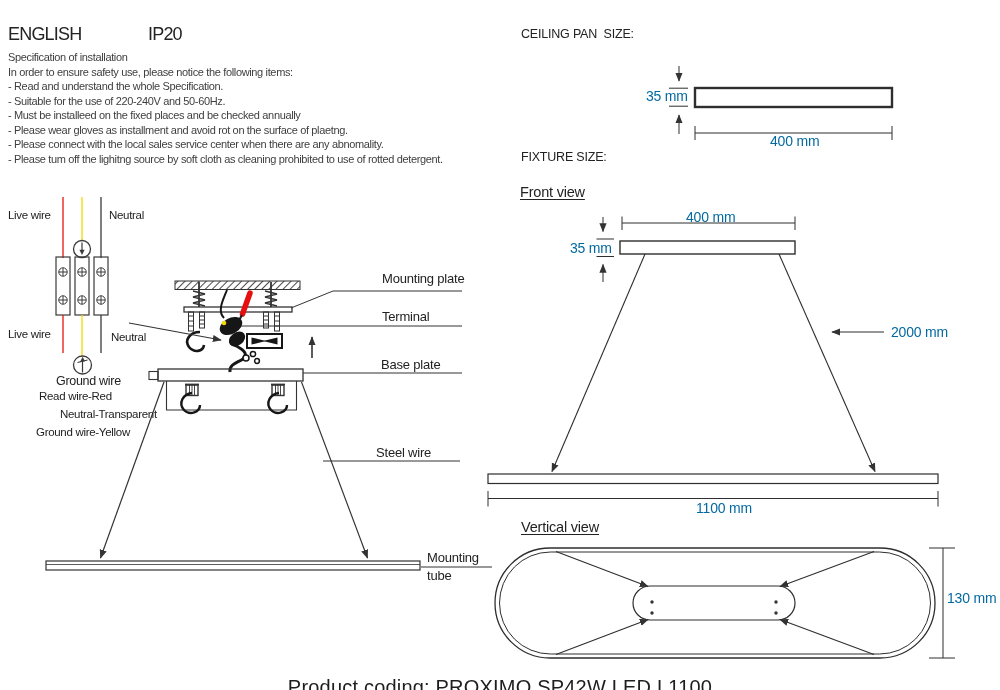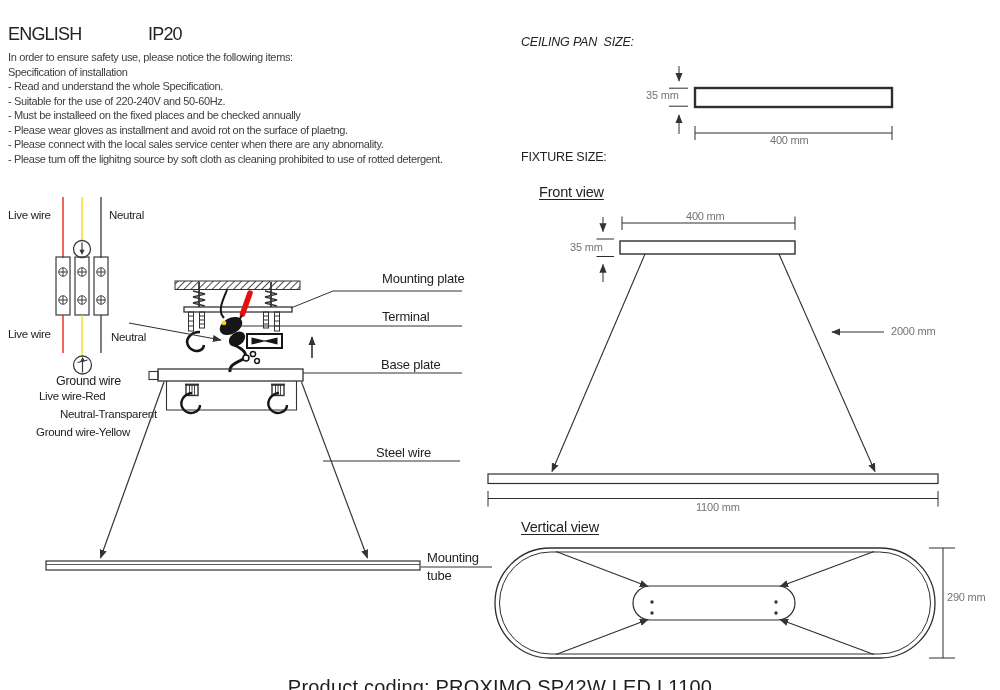--- a/index.html
+++ b/index.html
@@ -3,21 +3,21 @@
 <meta charset="utf-8">
 <style>
   html,body{margin:0;padding:0;background:#ffffff;}
   #page{position:relative;width:1000px;height:690px;background:#fff;overflow:hidden;
         font-family:"Liberation Sans","DejaVu Sans",sans-serif;color:#2d2d2d;margin-top:20px;}
   #art{position:absolute;left:0;top:0;}
   .lbl{position:absolute;white-space:pre;letter-spacing:-0.2px;color:#2f2f2f;line-height:1.1;}
   .h1{font-size:18px;letter-spacing:-0.8px;color:#222;}
   .sec{font-size:12.5px;letter-spacing:-0.2px;color:#222;}
   .view{font-size:14.5px;text-decoration:underline;text-underline-offset:2px;color:#222;}
-  .dim{font-size:11px;color:#737373;text-align:right;}
+  .dim{font-size:14px;color:#0369a1;text-align:right;}
   .wir{font-size:11.5px;letter-spacing:-0.3px;color:#222;}
   .part{font-size:13px;letter-spacing:-0.2px;color:#222;}
   #spec{position:absolute;left:8px;top:30px;}
   .spec-line{font-size:11px;line-height:14.55px;letter-spacing:-0.35px;color:#3e3e3e;white-space:pre;}
   #footer{position:absolute;left:0;top:656px;width:1000px;text-align:center;
           font-size:20px;letter-spacing:0.2px;color:#1e1e1e;}
 </style>
 </head>
 <body>
 
@@ -210,50 +210,50 @@
       <line x1="943" y1="528" x2="943" y2="638"></line>
       <line x1="929" y1="528" x2="955" y2="528"></line>
       <line x1="929" y1="638" x2="955" y2="638"></line>
     </g>
   </svg>
 
   <div class="lbl h1" style="left:8px;top:5px;">ENGLISH</div>
   <div class="lbl h1" style="left:148px;top:5px;">IP20</div>
 
   <div id="spec">
+    <div class="spec-line">Specification of installation</div>
     <div class="spec-line">In order to ensure safety use, please notice the following items:</div>
-    <div class="spec-line">Specification of installation</div>
     <div class="spec-line">- Read and understand the whole Specification.</div>
     <div class="spec-line">- Suitable for the use of 220-240V and 50-60Hz.</div>
     <div class="spec-line">- Must be installeed on the fixed places and be checked annually</div>
     <div class="spec-line">- Please wear gloves as installment and avoid rot on the surface of plaetng.</div>
     <div class="spec-line">- Please connect with the local sales service center when there are any abnomality.</div>
     <div class="spec-line">- Please tum off the lighitng source by soft cloth as cleaning prohibited to use of rotted detergent.</div>
   </div>
 
-  <div class="lbl sec" style="left:521px;top:16px;font-style:italic;">CEILING PAN  SIZE:</div>
+  <div class="lbl sec" style="left:521px;top:8px;">CEILING PAN  SIZE:</div>
   <div class="lbl dim" style="left:646px;top:69px;">35 mm</div>
   <div class="lbl dim" style="left:770px;top:114px;">400 mm</div>
 
   <div class="lbl sec" style="left:521px;top:131px;">FIXTURE SIZE:</div>
-  <div class="lbl view" style="left:539px;top:165px;text-align:center;">Front view</div>
+  <div class="lbl view" style="left:520px;top:165px;text-align:center;">Front view</div>
   <div class="lbl dim" style="left:686px;top:190px;">400 mm</div>
   <div class="lbl dim" style="left:570px;top:221px;">35 mm</div>
   <div class="lbl dim" style="left:891px;top:305px;">2000 mm</div>
   <div class="lbl dim" style="left:696px;top:481px;">1100 mm</div>
 
   <div class="lbl view" style="left:521px;top:500px;">Vertical view</div>
-  <div class="lbl dim" style="left:947px;top:571px;">290 mm</div>
+  <div class="lbl dim" style="left:947px;top:571px;">130 mm</div>
 
   <div class="lbl wir" style="left:8px;top:189px;">Live wire</div>
   <div class="lbl wir" style="left:109px;top:189px;">Neutral</div>
   <div class="lbl wir" style="left:8px;top:308px;">Live wire</div>
   <div class="lbl wir" style="left:111px;top:311px;">Neutral</div>
   <div class="lbl wir" style="left:56px;top:355px;font-size:12.5px;">Ground wire</div>
-  <div class="lbl wir" style="left:39px;top:370px;">Live wire-Red</div>
+  <div class="lbl wir" style="left:39px;top:370px;">Read wire-Red</div>
   <div class="lbl wir" style="left:36px;top:388px;padding-left:24px;">Neutral-Transparent</div>
   <div class="lbl wir" style="left:36px;top:406px;">Ground wire-Yellow</div>
 
   <div class="lbl part" style="left:382px;top:252px;">Mounting plate</div>
   <div class="lbl part" style="left:382px;top:290px;">Terminal</div>
   <div class="lbl part" style="left:381px;top:338px;">Base plate</div>
   <div class="lbl part" style="left:376px;top:426px;">Steel wire</div>
   <div class="lbl part" style="left:427px;top:531px;">Mounting</div>
   <div class="lbl part" style="left:427px;top:549px;">tube</div>
 

